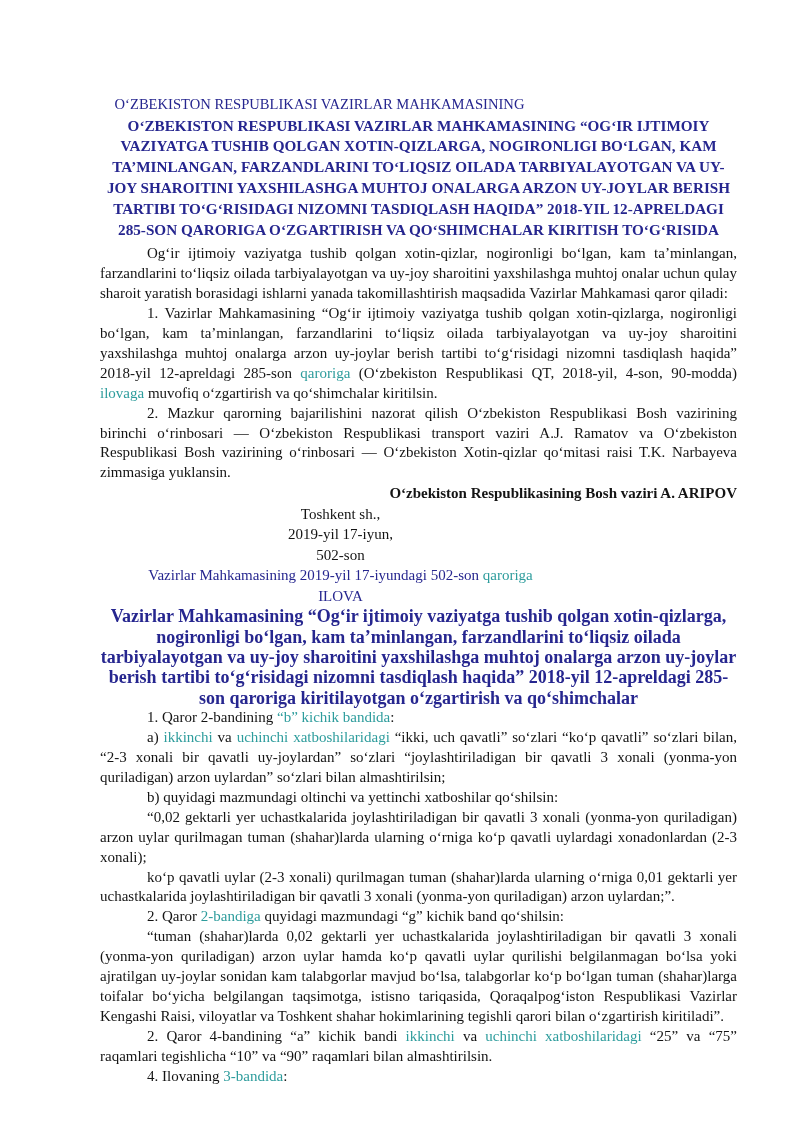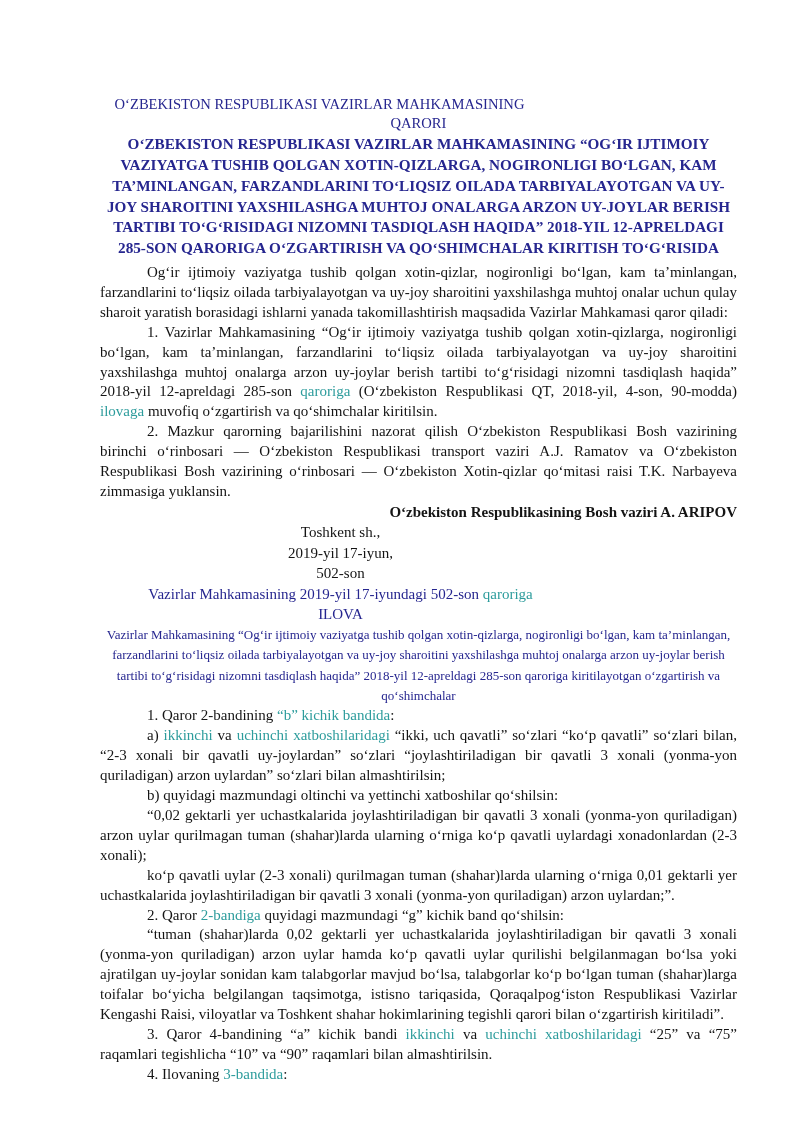--- a/index.html
+++ b/index.html
@@ -38,34 +38,33 @@
     line-height:20.5px;
   }
   .sig-block{
     text-align:center;
     transform:translateX(-78px);
     line-height:20.5px;
   }
   .navy{color:#26268f;}
   .annex-title{
     text-align:center;
-    font-weight:normal;
+    font-weight:bold;
     color:#26268f;
-    font-size:13px;line-height:20.4px;
+    font-size:18px;line-height:20.4px;
     margin:0;
   }
   .lnk{color:#2d9c9c;cursor:pointer;}
 </style>
 </head>
 <body>
 
 <div class="page">
 
   <div class="hdr shift-org">O‘ZBEKISTON RESPUBLIKASI VAZIRLAR MAHKAMASINING</div>
-  <div class="hdr">QARORI</div>
 
   <div class="doc-title">O‘ZBEKISTON RESPUBLIKASI VAZIRLAR MAHKAMASINING “OG‘IR IJTIMOIY VAZIYATGA TUSHIB QOLGAN XOTIN-QIZLARGA, NOGIRONLIGI BO‘LGAN, KAM TA’MINLANGAN, FARZANDLARINI TO‘LIQSIZ OILADA TARBIYALAYOTGAN VA UY-JOY SHAROITINI YAXSHILASHGA MUHTOJ ONALARGA ARZON UY-JOYLAR BERISH TARTIBI TO‘G‘RISIDAGI NIZOMNI TASDIQLASH HAQIDA” 2018-YIL 12-APRELDAGI 285-SON QARORIGA O‘ZGARTIRISH VA QO‘SHIMCHALAR KIRITISH TO‘G‘RISIDA</div>
 
   <p class="body-p"><span>Og‘ir ijtimoiy vaziyatga tushib qolgan xotin-qizlar, nogironligi bo‘lgan, kam ta’minlangan, farzandlarini to‘liqsiz oilada tarbiyalayotgan va uy-joy sharoitini yaxshilashga muhtoj onalar uchun qulay sharoit yaratish borasidagi ishlarni yanada takomillashtirish maqsadida Vazirlar Mahkamasi qaror qiladi:</span></p>
   <p class="body-p"><span>1. Vazirlar Mahkamasining “Og‘ir ijtimoiy vaziyatga tushib qolgan xotin-qizlarga, nogironligi bo‘lgan, kam ta’minlangan, farzandlarini to‘liqsiz oilada tarbiyalayotgan va uy-joy sharoitini yaxshilashga muhtoj onalarga arzon uy-joylar berish tartibi to‘g‘risidagi nizomni tasdiqlash haqida” 2018-yil 12-apreldagi 285-son </span><span class="lnk">qaroriga</span><span> (O‘zbekiston Respublikasi QT, 2018-yil, 4-son, 90-modda) </span><span class="lnk">ilovaga</span><span> muvofiq o‘zgartirish va qo‘shimchalar kiritilsin.</span></p>
   <p class="body-p"><span>2. Mazkur qarorning bajarilishini nazorat qilish O‘zbekiston Respublikasi Bosh vazirining birinchi o‘rinbosari — O‘zbekiston Respublikasi transport vaziri A.J. Ramatov va O‘zbekiston Respublikasi Bosh vazirining o‘rinbosari — O‘zbekiston Xotin-qizlar qo‘mitasi raisi T.K. Narbayeva zimmasiga yuklansin.</span></p>
 
   <div class="signer">O‘zbekiston Respublikasining Bosh vaziri A. ARIPOV</div>
 
   <div class="sig-block">
@@ -78,16 +77,16 @@
 
   <div class="annex-title">Vazirlar Mahkamasining “Og‘ir ijtimoiy vaziyatga tushib qolgan xotin-qizlarga, nogironligi bo‘lgan, kam ta’minlangan, farzandlarini to‘liqsiz oilada tarbiyalayotgan va uy-joy sharoitini yaxshilashga muhtoj onalarga arzon uy-joylar berish tartibi to‘g‘risidagi nizomni tasdiqlash haqida” 2018-yil 12-apreldagi 285-son qaroriga kiritilayotgan o‘zgartirish va qo‘shimchalar</div>
 
   <p class="body-p"><span>1. Qaror 2-bandining </span><span class="lnk">“b” kichik bandida</span><span>:</span></p>
   <p class="body-p"><span>a) </span><span class="lnk">ikkinchi</span><span> va </span><span class="lnk">uchinchi xatboshilaridagi</span><span> “ikki, uch qavatli” so‘zlari “ko‘p qavatli” so‘zlari bilan, “2-3 xonali bir qavatli uy-joylardan” so‘zlari “joylashtiriladigan bir qavatli 3 xonali (yonma-yon quriladigan) arzon uylardan” so‘zlari bilan almashtirilsin;</span></p>
   <p class="body-p"><span>b) quyidagi mazmundagi oltinchi va yettinchi xatboshilar qo‘shilsin:</span></p>
   <p class="body-p"><span>“0,02 gektarli yer uchastkalarida joylashtiriladigan bir qavatli 3 xonali (yonma-yon quriladigan) arzon uylar qurilmagan tuman (shahar)larda ularning o‘rniga ko‘p qavatli uylardagi xonadonlardan (2-3 xonali);</span></p>
   <p class="body-p"><span>ko‘p qavatli uylar (2-3 xonali) qurilmagan tuman (shahar)larda ularning o‘rniga 0,01 gektarli yer uchastkalarida joylashtiriladigan bir qavatli 3 xonali (yonma-yon quriladigan) arzon uylardan;”.</span></p>
   <p class="body-p"><span>2. Qaror </span><span class="lnk">2-bandiga</span><span> quyidagi mazmundagi “g” kichik band qo‘shilsin:</span></p>
   <p class="body-p"><span>“tuman (shahar)larda 0,02 gektarli yer uchastkalarida joylashtiriladigan bir qavatli 3 xonali (yonma-yon quriladigan) arzon uylar hamda ko‘p qavatli uylar qurilishi belgilanmagan bo‘lsa yoki ajratilgan uy-joylar sonidan kam talabgorlar mavjud bo‘lsa, talabgorlar ko‘p bo‘lgan tuman (shahar)larga toifalar bo‘yicha belgilangan taqsimotga, istisno tariqasida, Qoraqalpog‘iston Respublikasi Vazirlar Kengashi Raisi, viloyatlar va Toshkent shahar hokimlarining tegishli qarori bilan o‘zgartirish kiritiladi”.</span></p>
-  <p class="body-p"><span>3. Qaror 4-bandining “a” kichik bandi </span><span class="lnk">ikkinchi</span><span> va </span><span class="lnk">uchinchi xatboshilaridagi</span><span> “25” va “75” raqamlari tegishlicha “10” va “90” raqamlari bilan almashtirilsin.</span></p>
+  <p class="body-p"><span>2. Qaror 4-bandining “a” kichik bandi </span><span class="lnk">ikkinchi</span><span> va </span><span class="lnk">uchinchi xatboshilaridagi</span><span> “25” va “75” raqamlari tegishlicha “10” va “90” raqamlari bilan almashtirilsin.</span></p>
   <p class="body-p"><span>4. Ilovaning </span><span class="lnk">3-bandida</span><span>:</span></p>
 
 </div>
 
 </body></html>

